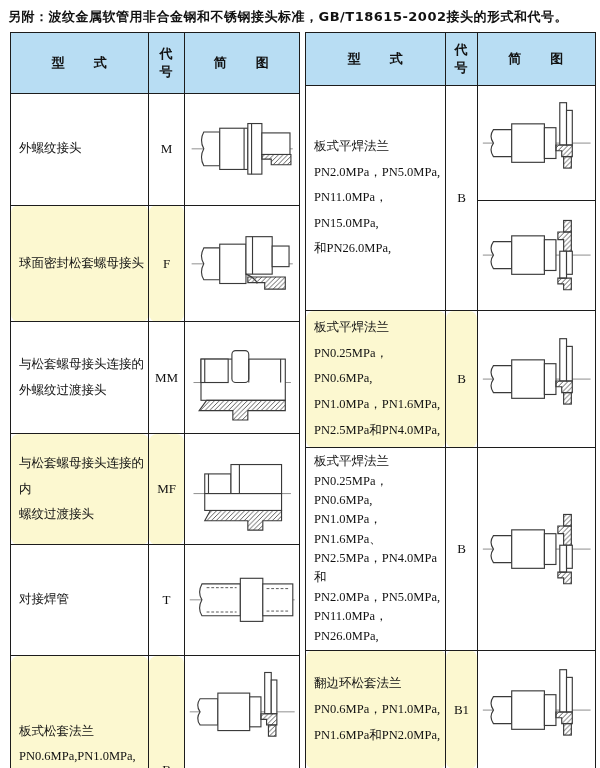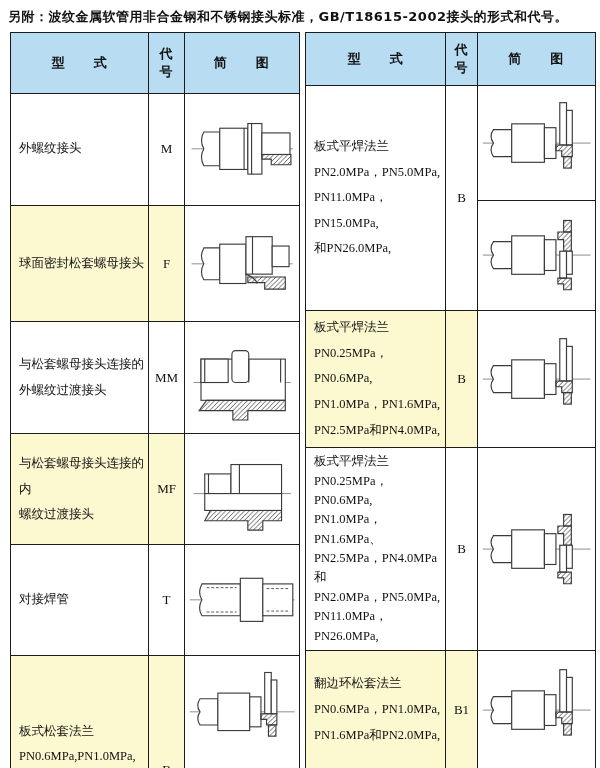--- a/index.html
+++ b/index.html
@@ -13,21 +13,21 @@
      text-align:center;letter-spacing:1px;padding:8px;}
   td{padding:0;vertical-align:middle;}
   .type-cell{font-family:"Liberation Serif","DejaVu Serif",serif;
              font-size:12.5px;line-height:2.05;padding:4px 4px 4px 8px;
              white-space:pre-line;text-align:left;}
   .tight .type-cell{line-height:1.55;}
   .code-cell{font-family:"Liberation Serif","DejaVu Serif",serif;
              font-size:13px;text-align:center;}
   .diag-cell{text-align:center;vertical-align:middle;background:#fff;padding:1px;}
   .diag-cell svg{display:block;width:100%;height:100%;}
-  tr.yellow .type-cell, tr.yellow .code-cell{background:#fcf8d0;}
+  tr.yellow .type-cell, tr.yellow .code-cell{background:#fcf8d0;border-radius:8px;}
   tr.white .type-cell, tr.white .code-cell{background:#ffffff;}
   .defs{position:absolute;width:0;height:0;overflow:hidden;}
 </style>
 </head>
 <body>
 
 <svg class="defs" aria-hidden="true">
   <defs>
     <pattern id="hx" patternUnits="userSpaceOnUse" width="5" height="5">
       <path d="M-1,6 L6,-1" stroke="#555" stroke-width="1"></path>

